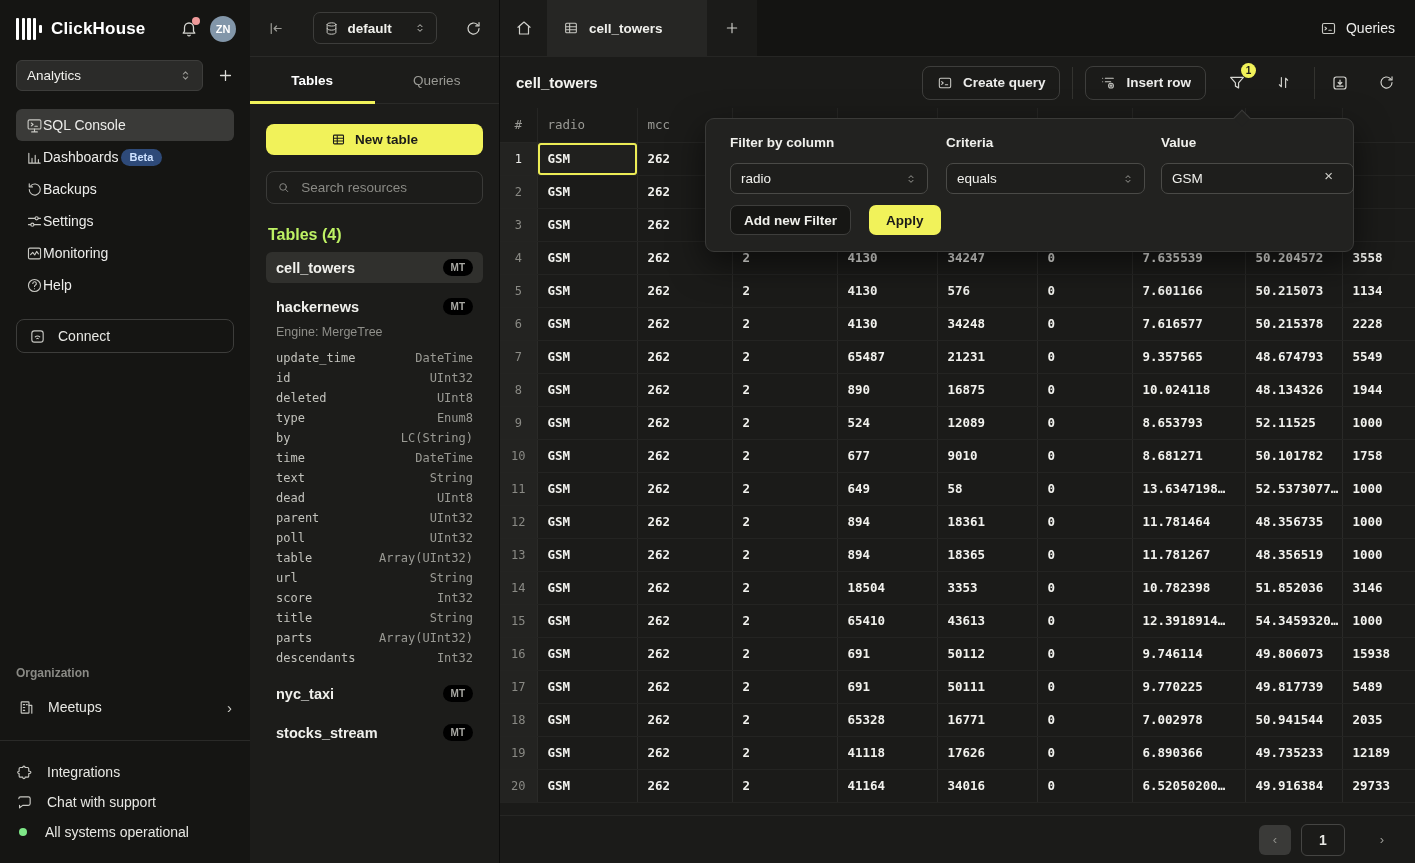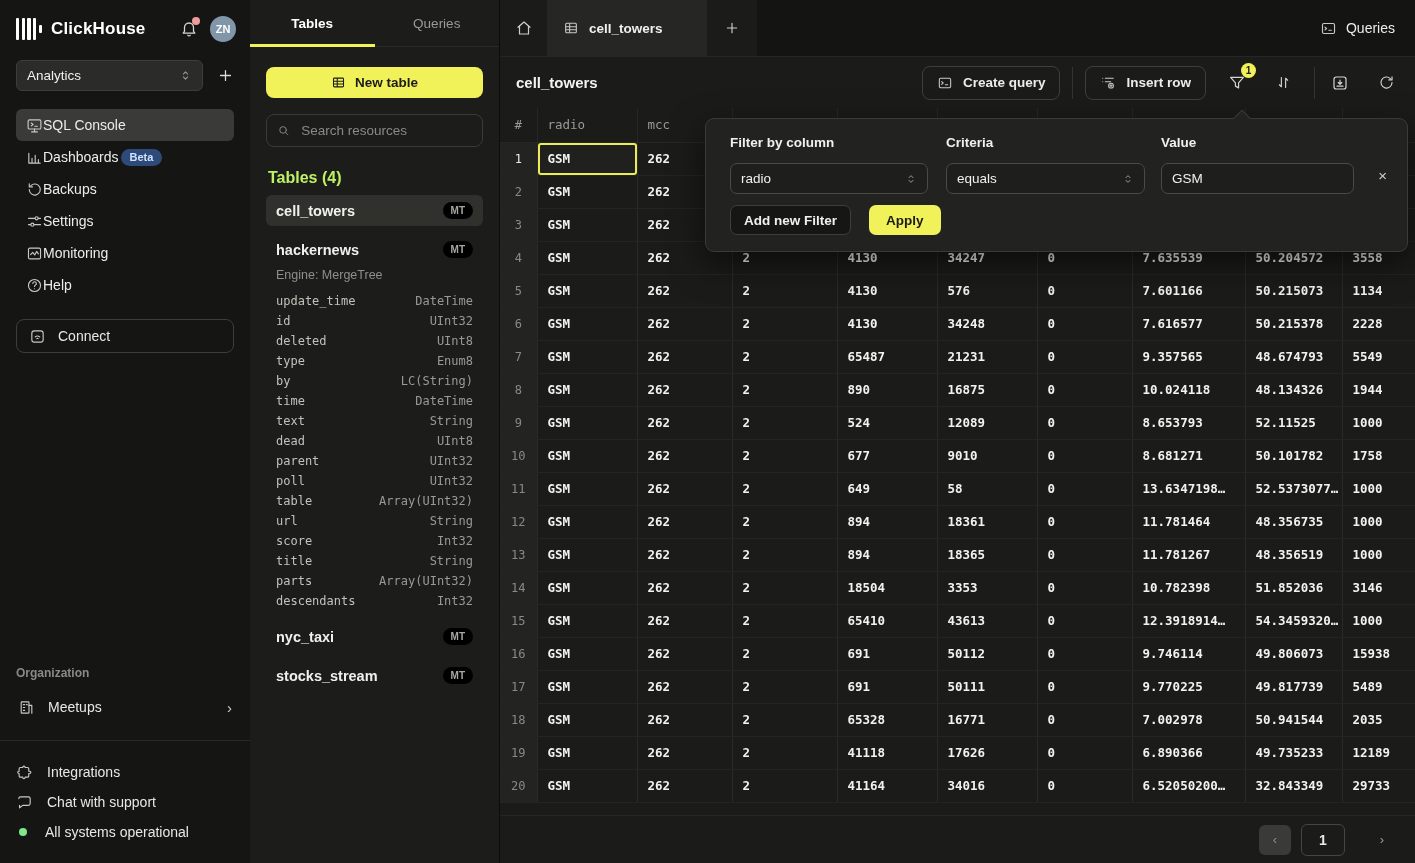--- a/index.html
+++ b/index.html
@@ -120,21 +120,21 @@
      border-bottom:1px solid #262624;border-right:1px solid #262624;overflow:hidden;white-space:nowrap;}
   th.numh{text-align:center;padding:0;}
   th:last-child,td:last-child{border-right:0;}
   td{height:33px;padding:0 10px;border-bottom:1px solid #242422;border-right:1px solid #2a2a28;
      color:#f2f2ee;font-weight:700;overflow:hidden;white-space:nowrap;}
   td.num{background:#232321;color:#8a8a85;text-align:center;padding:0;font-weight:400;font-size:12px;}
   tr.first td.num{color:#ececea;}
   td.sel{box-shadow:inset 0 0 0 2px #ECEC55;border-radius:3px;background:#20201e;}
 
   
-  .popup{position:absolute;left:205px;top:118px;width:703px;height:134px;background:#222220;
+  .popup{position:absolute;left:205px;top:118px;width:649px;height:134px;background:#222220;
          border:1px solid #3a3a38;border-radius:9px;box-shadow:0 12px 34px rgba(0,0,0,.55);z-index:30;}
   .notch{position:absolute;top:-7px;left:530px;width:12px;height:12px;background:#222220;
          border-left:1px solid #3a3a38;border-top:1px solid #3a3a38;transform:rotate(45deg);}
   .fp-label{position:absolute;top:16px;font-size:13.5px;font-weight:700;color:#f0f0ec;}
   .l1{left:24px;} .l2{left:240px;} .l3{left:455px;}
   .fp-field{position:absolute;top:44px;height:31px;border:1px solid #4a4a47;border-radius:7px;
             background:#1e1e1c;display:flex;align-items:center;justify-content:space-between;
             padding:0 10px;font-size:13.5px;color:#f0f0ec;}
   .s1{left:24px;width:198px;} .s2{left:240px;width:199px;}
   .fp-input{position:absolute;top:44px;left:455px;width:193px;height:31px;border:1px solid #4a4a47;
@@ -276,20 +276,46 @@
       <span>Chat with support</span>
     </div>
     <div class="f-item">
       <span class="status-dot"></span>
       <span>All systems operational</span>
     </div>
   </div>
 </div>
 
 <div class="explorer">
+  <div class="ex-header">
+    <span class="collapse">
+      <svg width="17" height="17" viewBox="0 0 24 24" fill="none" stroke="currentColor" stroke-width="1.7" stroke-linecap="round" stroke-linejoin="round">
+          <path d="M6 5v14M20 12H10M13.5 8.5 10 12l3.5 3.5"></path>
+        </svg>
+    </span>
+    <div class="db-select">
+      <svg width="15" height="15" viewBox="0 0 24 24" fill="none" stroke="currentColor" stroke-width="1.6" stroke-linecap="round" stroke-linejoin="round">
+          <ellipse cx="12" cy="5.5" rx="7" ry="2.6"></ellipse>
+          <path d="M5 5.5v13c0 1.4 3.1 2.6 7 2.6s7-1.2 7-2.6v-13"></path>
+          <path d="M5 12c0 1.4 3.1 2.6 7 2.6s7-1.2 7-2.6"></path>
+        </svg>
+      <span class="lbl">default</span>
+      <span class="chev-ud">
+        <svg width="12" height="12" viewBox="0 0 24 24" fill="none" stroke="currentColor" stroke-width="2" stroke-linecap="round" stroke-linejoin="round">
+            <path d="M8 9.3 12 5.3l4 4M8 14.7l4 4 4-4"></path>
+          </svg>
+      </span>
+    </div>
+    <span class="refresh">
+      <svg width="17" height="17" viewBox="0 0 24 24" fill="none" stroke="currentColor" stroke-width="1.7" stroke-linecap="round" stroke-linejoin="round">
+          <path d="M19.8 12a7.8 7.8 0 1 1-2.3-5.5"></path>
+          <path d="M19.8 3.8v4.5h-4.5"></path>
+        </svg>
+    </span>
+  </div>
 
   <div class="ex-tabs">
     <div class="ex-tab active">Tables</div>
     <div class="ex-tab">Queries</div>
   </div>
 
   <div class="ex-body">
     <div class="new-table">
       <svg width="15" height="15" viewBox="0 0 24 24" fill="none" stroke="currentColor" stroke-width="1.7" stroke-linejoin="round">
           <rect x="4" y="5" width="16" height="14" rx="1.5"></rect>
@@ -734,21 +760,21 @@
           </tr>
           <tr>
             <td class="num">20</td>
             <td>GSM</td>
             <td>262</td>
             <td>2</td>
             <td>41164</td>
             <td>34016</td>
             <td>0</td>
             <td>6.52050200…</td>
-            <td>32.843349</td>
+            <td>49.916384</td>
             <td>29733</td>
           </tr>
         </tbody>
       </table>
   </div>
 
   <div class="popup">
     <div class="notch"></div>
     <div class="fp-label l1">Filter by column</div>
     <div class="fp-label l2">Criteria</div>

